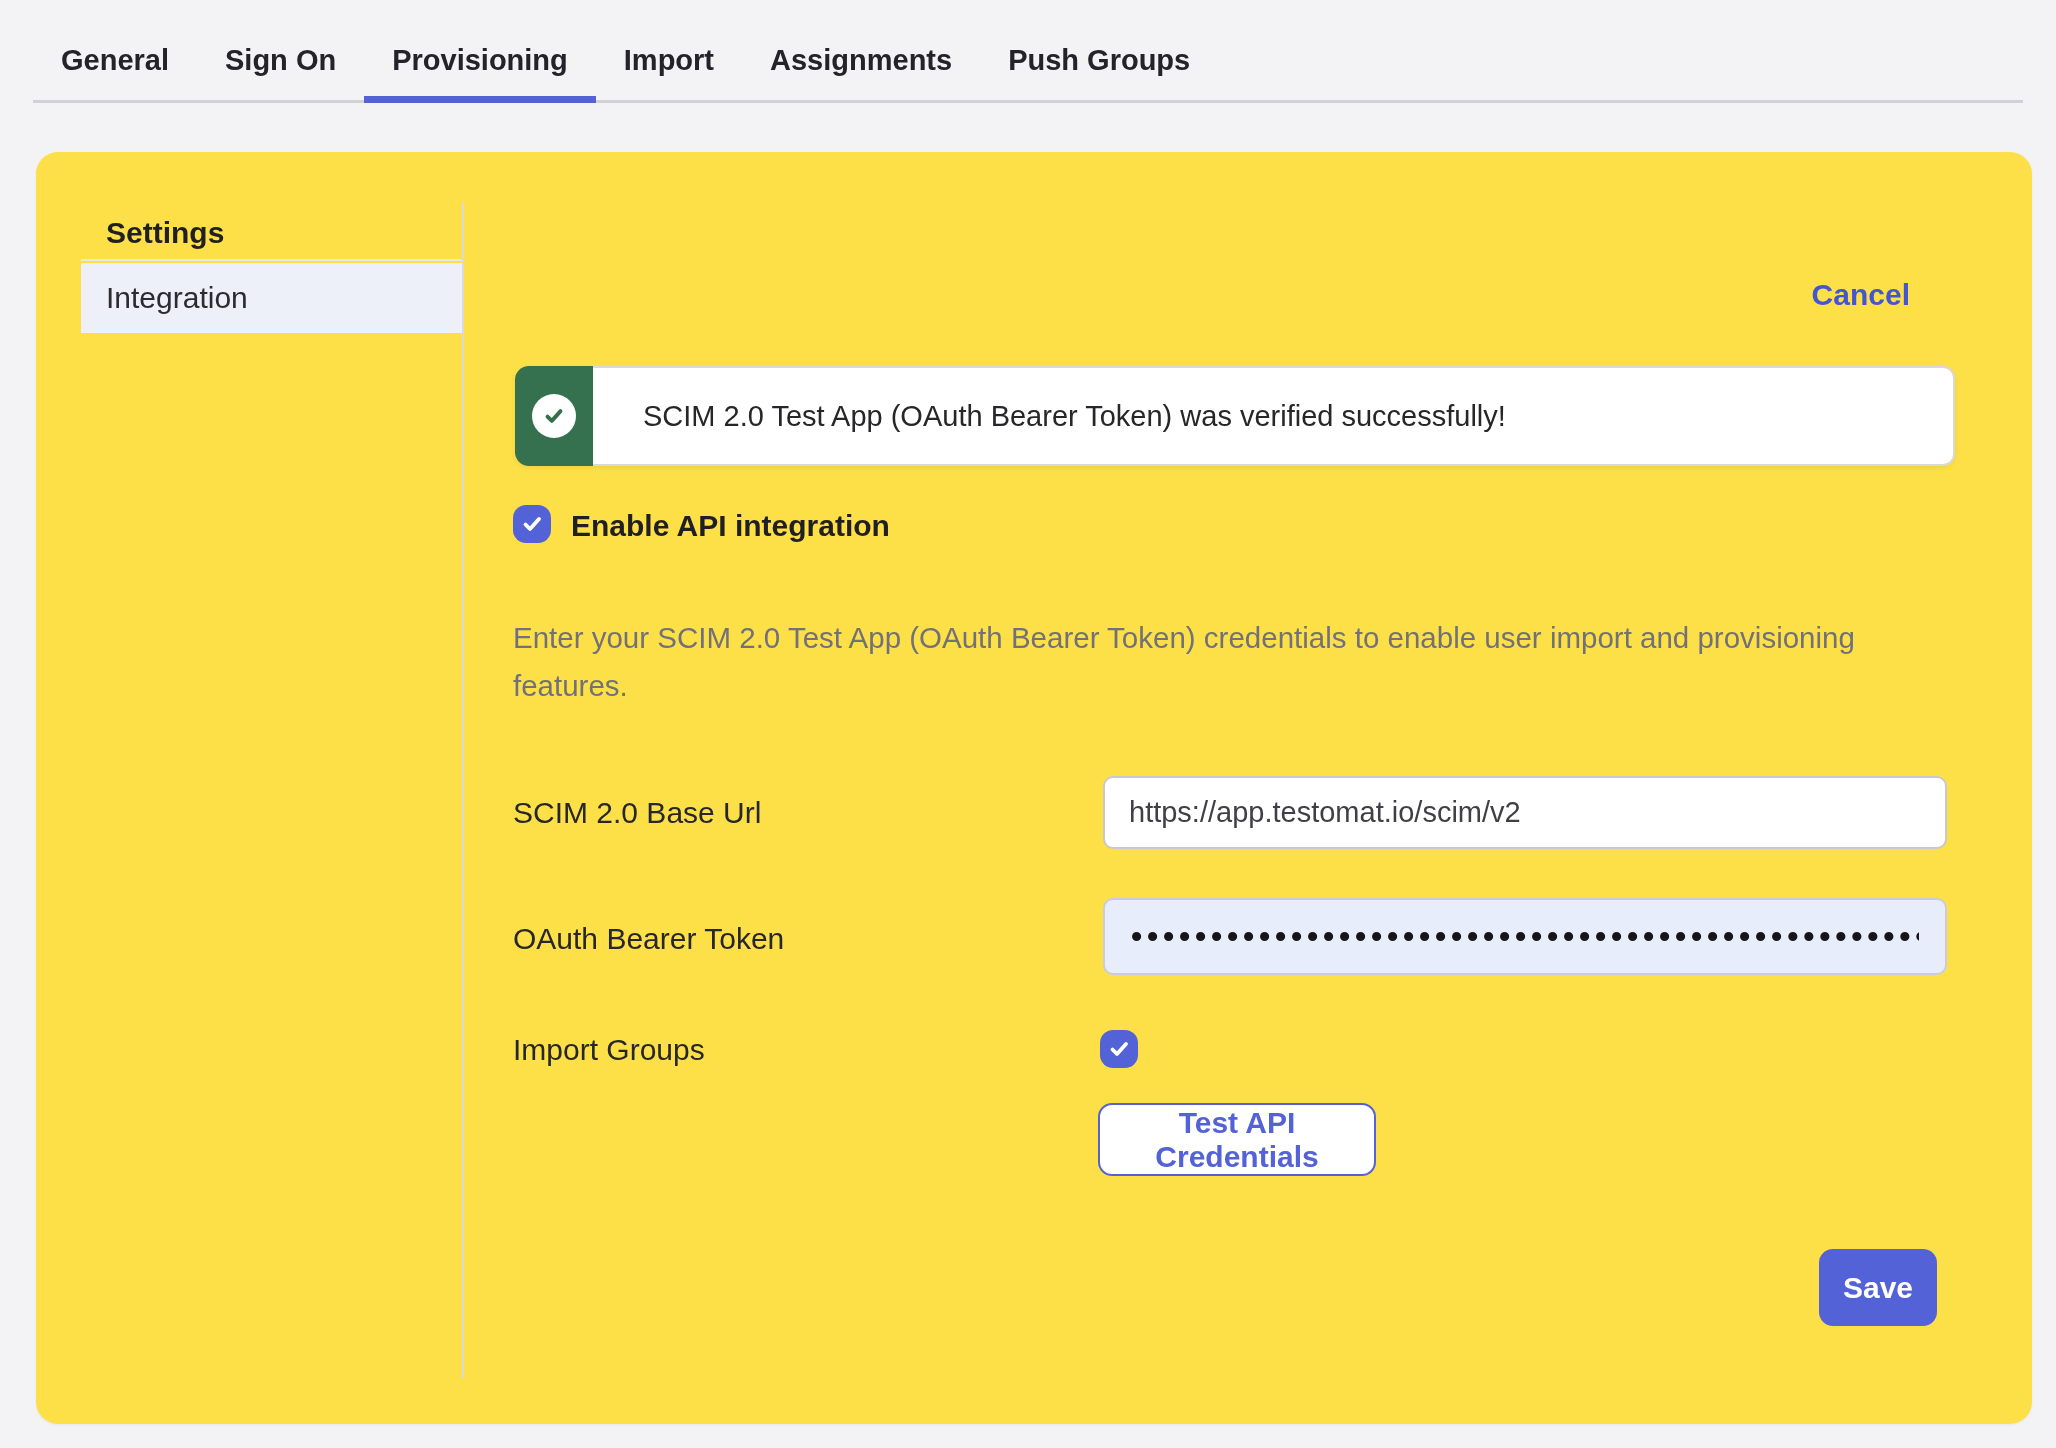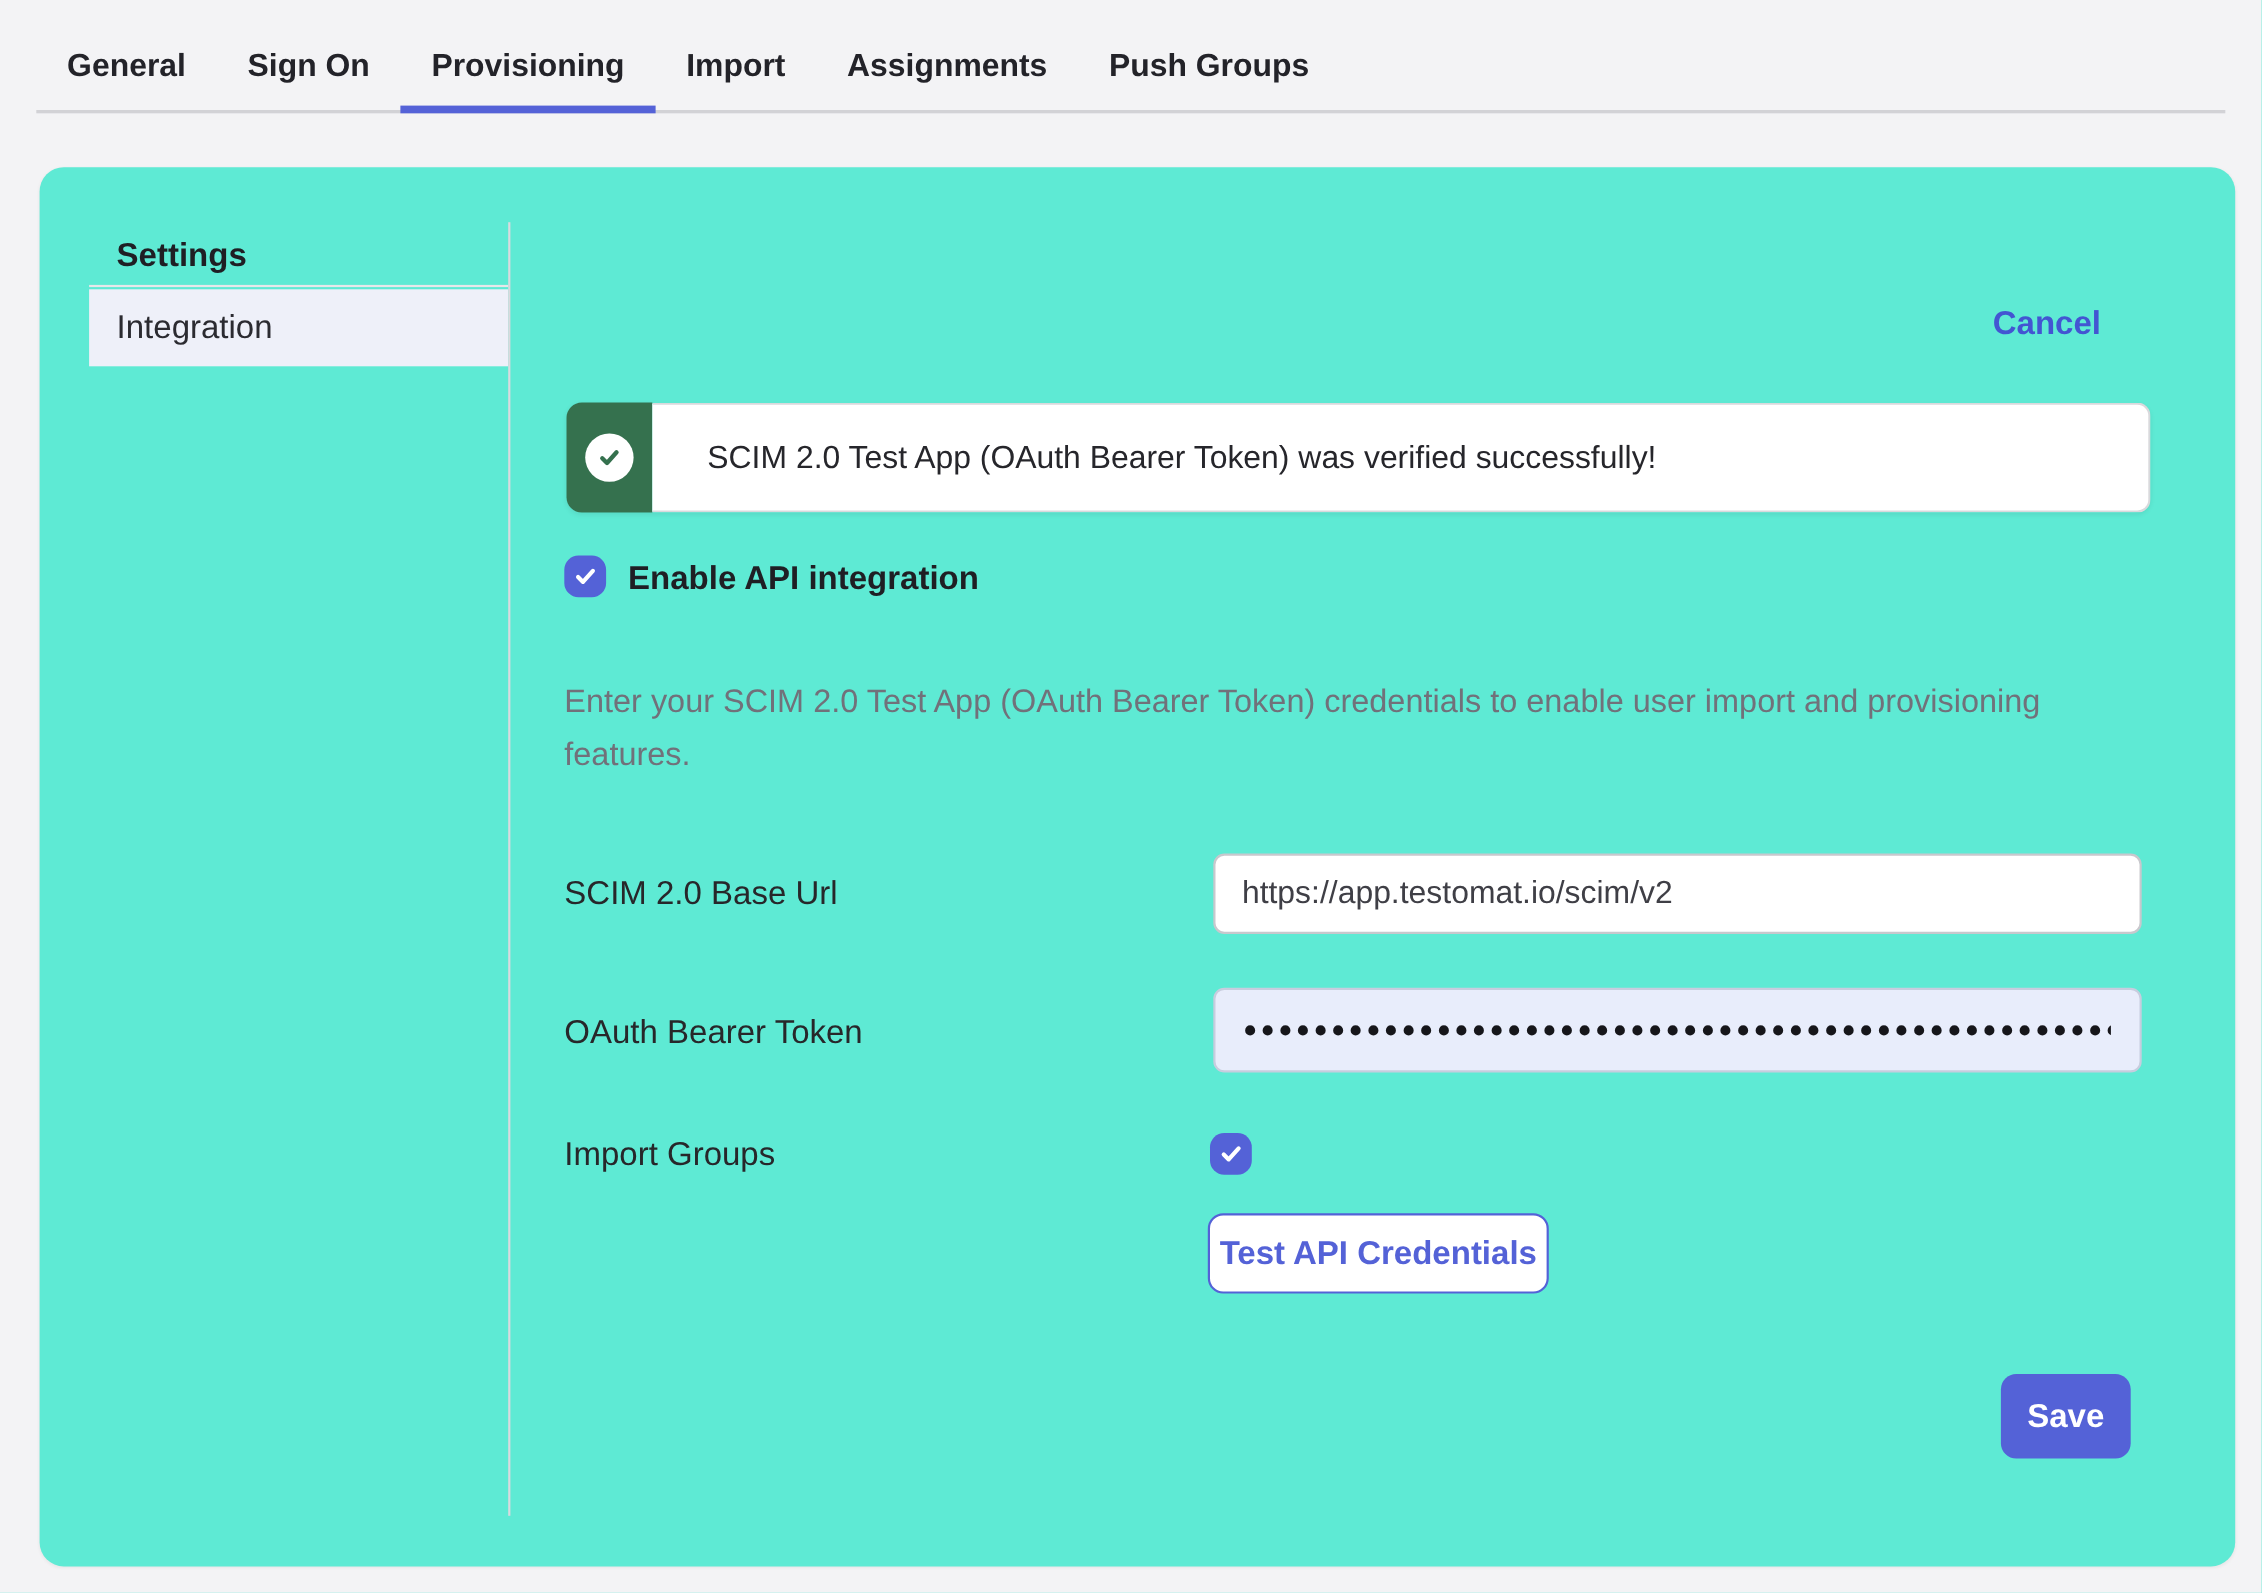--- a/index.html
+++ b/index.html
@@ -35,21 +35,21 @@
     cursor:pointer;white-space:nowrap;
   }
   .tab.active::after{
     content:"";position:absolute;left:0;right:0;bottom:-3px;height:7px;
     background:var(--accent);
   }
 
   
   .card{
     position:absolute;left:36px;top:152px;width:1996px;height:1272px;
-    background:#5eead4;border-radius:22px;
+    background:#fde047;border-radius:22px;
     box-shadow:0 1px 3px rgba(0,0,0,0.05);
   }
 
   
   .sidebar-heading{
     position:absolute;left:70px;top:62px;
     font-size:30px;font-weight:700;color:#1f1f24;line-height:38px;
   }
   .sidebar-sep{
     position:absolute;left:45px;top:107px;width:381px;height:2px;background:#e7e7ea;
@@ -137,21 +137,21 @@
     top:746px;height:77px;
     background:var(--token-field-bg);
     border-color:#c7cdde;
     font-size:32px;font-weight:700;letter-spacing:4.8px;color:#16161a;
     padding:0 26px;
   }
 
   .import-checkbox{position:absolute;left:1064px;top:878px;}
 
   .btn-test{
-    position:absolute;left:1062px;top:951px;width:310px;height:73px;
+    position:absolute;left:1062px;top:951px;width:278px;height:73px;
     background:#ffffff;border:2.5px solid var(--accent);border-radius:14px;
     font-family:"Liberation Sans", sans-serif;
     font-size:30px;font-weight:700;color:var(--accent);
     cursor:pointer;
   }
   .btn-save{
     position:absolute;left:1783px;top:1097px;width:118px;height:77px;
     background:var(--accent);border:none;border-radius:14px;
     font-family:"Liberation Sans", sans-serif;
     font-size:30px;font-weight:700;color:#ffffff;

